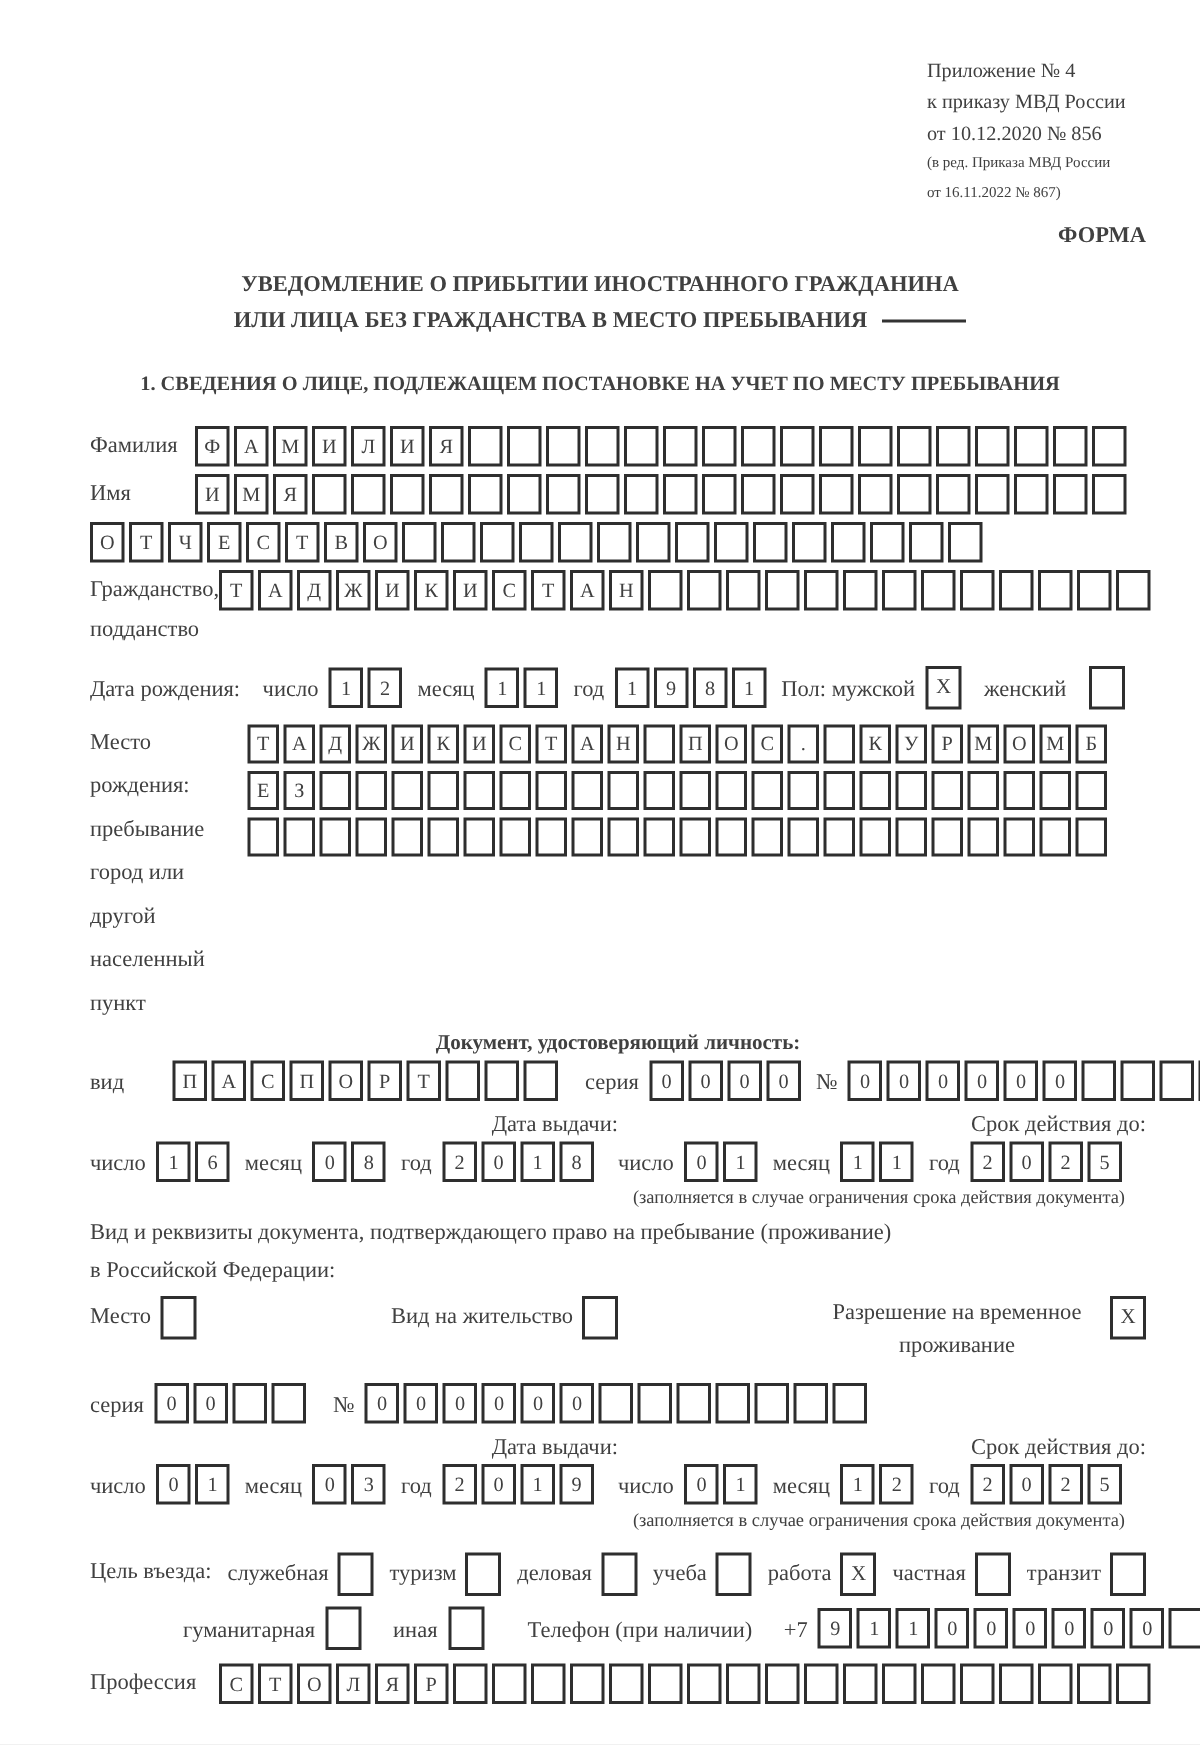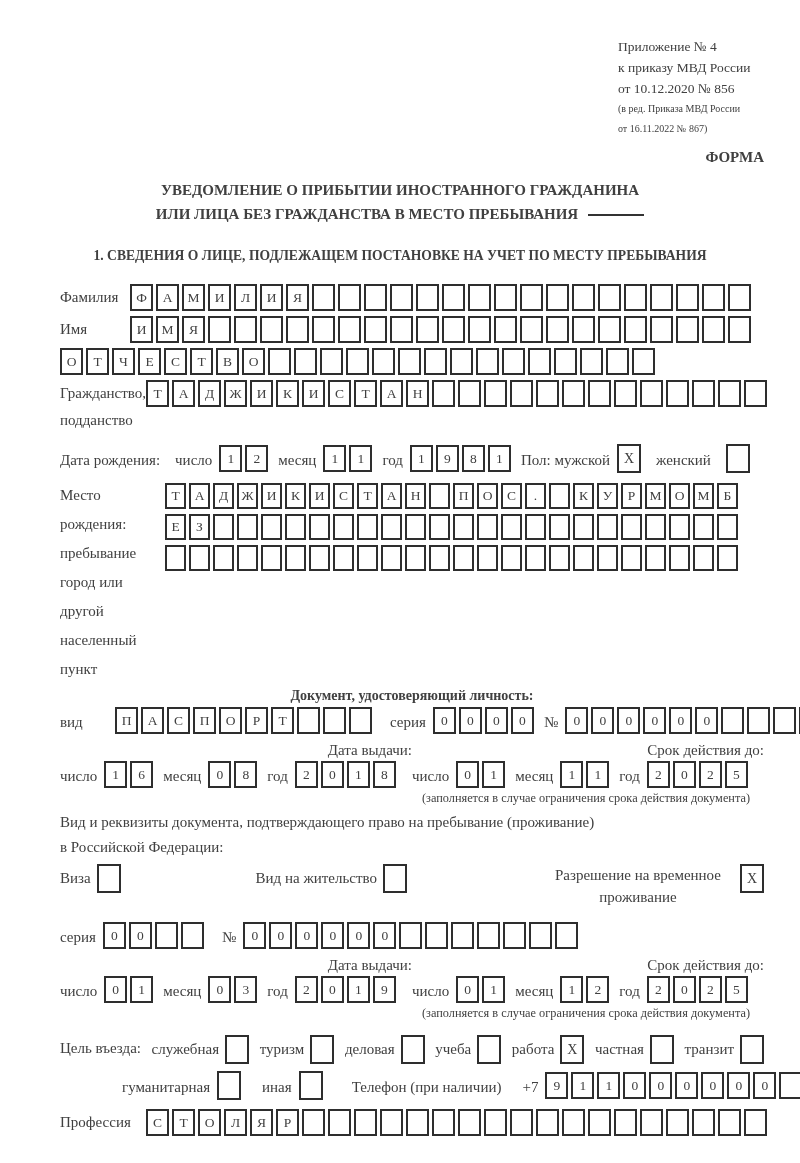--- a/index.html
+++ b/index.html
@@ -406,21 +406,21 @@
         </div>
       </div>
       <div class="doc-note">(заполняется в случае ограничения срока действия документа)</div>
     </div>
 
     <div class="plain-line">Вид и реквизиты документа, подтверждающего право на пребывание (проживание)</div>
     <div class="plain-line">в Российской Федерации:</div>
 
     <div class="row" style="margin-top:8px; justify-content:space-between;">
       <span class="opt">
-        <span class="lbl" style="padding-top:5px;">Виза</span>
+        <span class="lbl" style="padding-top:5px;">Место</span>
         <span class="checkbox"></span>
       </span>
       <span class="opt">
         <span class="lbl" style="padding-top:5px;">Вид на жительство</span>
         <span class="checkbox"></span>
       </span>
       <span class="opt">
         <span class="opt-label-c" style="width:192px;">Разрешение на временное проживание</span>
         <span class="checkbox">X</span>
       </span>

